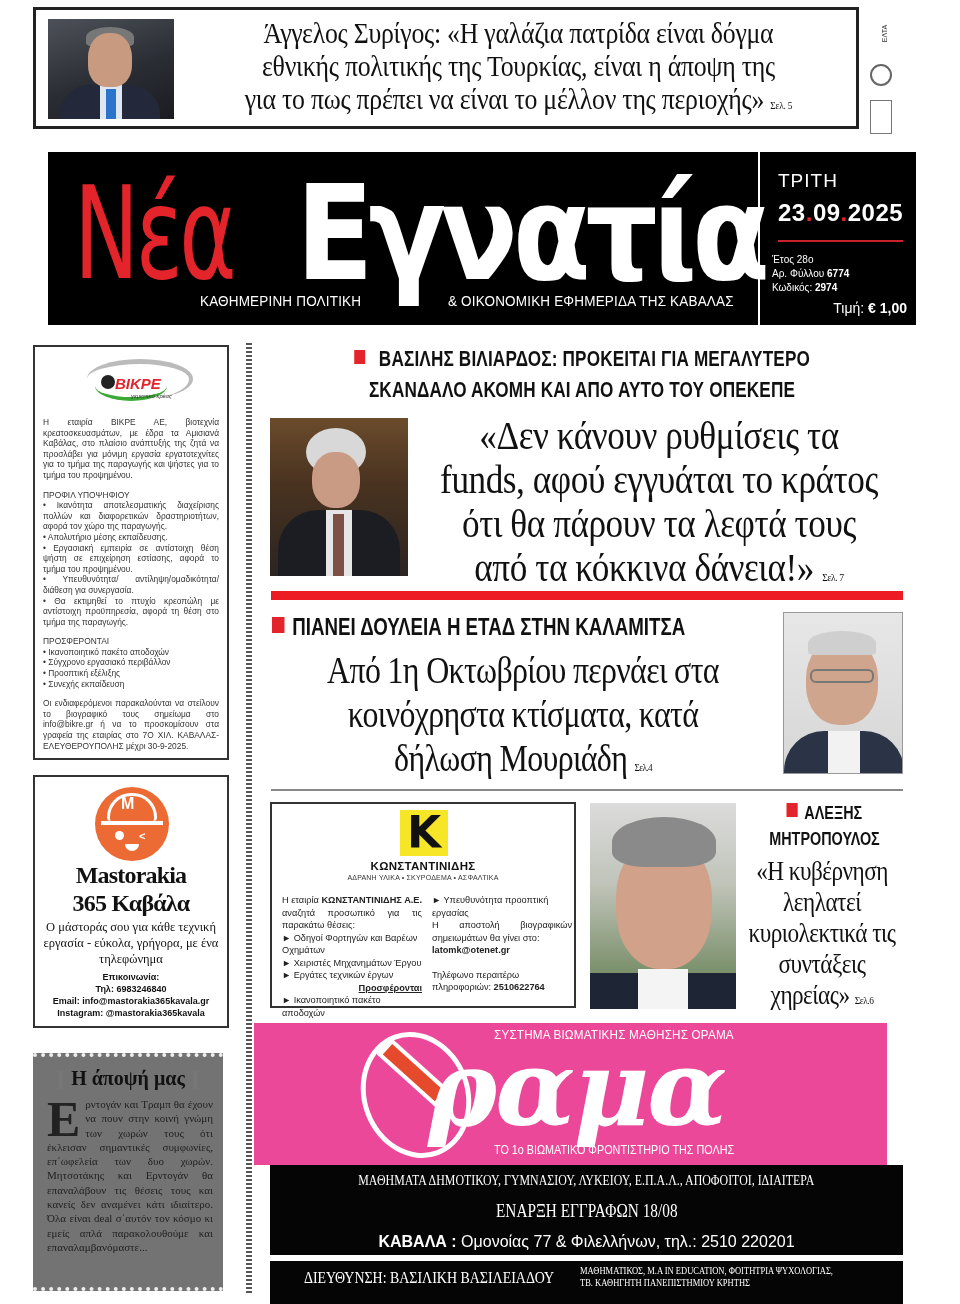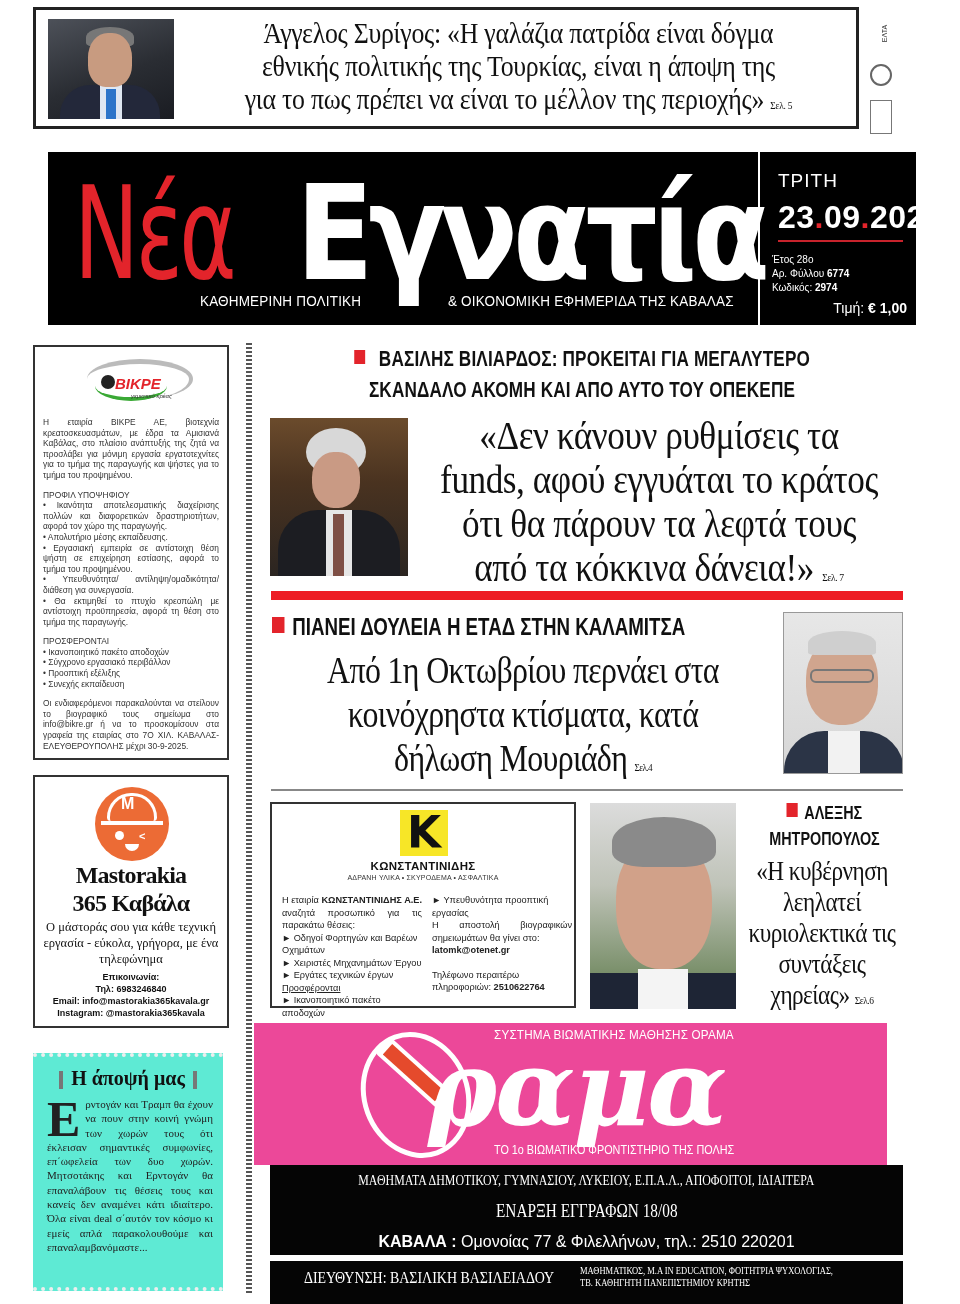--- a/index.html
+++ b/index.html
@@ -24,21 +24,21 @@
 
 
 #mast{left:48px;top:152px;width:868px;height:173px;background:#000}
 #logo-nea{left:26px;top:2px;font-size:128px;color:#e3242b;font-family:"DejaVu Sans",sans-serif;font-weight:normal;letter-spacing:-5px;transform:scaleX(.68);transform-origin:left top;line-height:160px}
 #logo-egn{left:248px;top:4px;font-size:132px;color:#fff;font-weight:bold;font-family:"DejaVu Sans",sans-serif;letter-spacing:-6px;transform:scaleX(.86);transform-origin:left top;line-height:154px}
 #tagline-a{left:152px;top:140px;color:#fff;font-size:15px;letter-spacing:.2px;transform:scaleX(.9);transform-origin:left top}
 #tagline-b{left:400px;top:140px;color:#fff;font-size:15px;letter-spacing:.2px;transform:scaleX(.9);transform-origin:left top}
 #mast-div{left:710px;top:0;width:2px;height:173px;background:#fff}
 #mast-right{left:714px;top:0;width:154px;height:173px}
 #day{left:16px;top:18px;color:#fff;font-size:19px;letter-spacing:1px}
-#date{left:16px;top:47px;color:#fff;font-size:32px;font-weight:bold;letter-spacing:.5px}
+#date{left:16px;top:47px;color:#fff;font-size:24px;font-weight:bold;letter-spacing:.5px}
 #date .dot{color:#e3242b}
 #redrule{left:16px;top:88px;width:125px;height:2px;background:#c8232c}
 .meta{position:absolute;left:10px;width:135px;text-align:left;color:#fff;font-size:10px}
 .meta b{font-weight:bold}
 #price{left:10px;top:148px;width:135px;text-align:right;color:#fff;font-size:14px}
 
 
 #col-sep{left:246px;top:343px;width:6px;height:950px;background:repeating-linear-gradient(to bottom,#555 0 2px,#fff 2px 4px)}
 #ad-vikre{left:33px;top:345px;width:196px;height:415px;border:2px solid #333;padding:8px 8px}
 #vikre-logo{position:relative;height:56px;margin-bottom:6px}
@@ -56,21 +56,21 @@
 #mast-icon .helmet{position:absolute;left:12px;top:6px;width:50px;height:28px;border-radius:25px 25px 4px 4px;border:3px solid #fff;border-bottom:none}
 #mast-icon .brim{position:absolute;left:6px;top:34px;width:62px;height:4px;background:#fff}
 #mast-icon .m{position:absolute;left:26px;top:8px;font-size:16px;font-weight:bold;color:#fff}
 #mast-icon .eye1{position:absolute;left:20px;top:44px;width:9px;height:9px;border-radius:50%;background:#fff}
 #mast-icon .eye2{position:absolute;left:44px;top:43px;color:#fff;font-size:11px;font-weight:bold}
 #mast-icon .mouth{position:absolute;left:30px;top:57px;width:14px;height:7px;border-radius:0 0 10px 10px;background:#fff}
 #mast-title{position:absolute;left:0;top:84px;width:192px;font-size:24px;line-height:28px;font-weight:bold;letter-spacing:-.8px}
 #mast-desc{position:absolute;left:0;top:142px;width:192px;font-size:12.5px;line-height:16px}
 #mast-contact{position:absolute;left:0;top:194px;width:192px;font-size:9px;line-height:12px;font-weight:bold}
 
-#opinion{left:33px;top:1053px;width:190px;height:238px;background:#5eead4;border-top:4px dotted #eee;border-bottom:4px dotted #eee}
+#opinion{left:33px;top:1053px;width:190px;height:238px;background:#737373;border-top:4px dotted #eee;border-bottom:4px dotted #eee}
 #op-title{position:absolute;left:0;top:10px;width:190px;text-align:center;font-size:20px;font-weight:bold}
 #op-title .bar{display:inline-block;width:4px;height:18px;background:#777;vertical-align:middle;margin:0 8px}
 #op-body{position:absolute;left:14px;top:40px;width:166px;font-size:11px;line-height:14.3px;text-align:justify;color:#222}
 #op-drop{float:left;font-size:50px;line-height:40px;margin:2px 5px 0 0;font-weight:bold}
 
 
 #lead-kicker{left:272px;top:343px;width:620px;font-size:22px;font-weight:bold;line-height:31px;text-align:center;transform:scaleX(.78);transform-origin:center top;letter-spacing:.2px}
 .redsq{display:inline-block;width:14px;height:14px;background:#e3242b;vertical-align:2px;margin-right:18px}
 #lead-photo{left:270px;top:418px;width:138px;height:158px;background:linear-gradient(180deg,#6b4b2c 0%,#4a3320 40%,#2b2521 100%);overflow:hidden}
 #lead-photo .hair{position:absolute;left:36px;top:10px;width:60px;height:48px;border-radius:50%;background:#d8d8d8}
@@ -94,21 +94,21 @@
 
 
 #ad-k{left:270px;top:802px;width:306px;height:206px;border:2px solid #333}
 #k-logo{position:absolute;left:128px;top:6px;width:48px;height:46px;background:#f7e627;text-align:center;font-size:44px;line-height:46px;font-weight:bold;color:#111;font-family:"DejaVu Sans",sans-serif}
 #k-name{position:absolute;left:0;top:56px;width:302px;text-align:center;font-size:11.5px;font-weight:bold;letter-spacing:.3px}
 #k-tag{position:absolute;left:0;top:70px;width:302px;text-align:center;font-size:7px;color:#333;letter-spacing:.2px}
 .k-col{position:absolute;top:90px;width:140px;font-size:9.2px;line-height:12.5px;color:#222}
 #k-col1{left:10px}
 #k-col2{left:160px}
 .k-col .b{font-weight:bold}
-.k-col .u{font-weight:normal;text-decoration:underline;display:block;text-align:left}
+.k-col .u{font-weight:bold;text-decoration:underline;display:block;text-align:right}
 .k-col .just{text-align:justify}
 
 
 #s3-photo{left:590px;top:803px;width:146px;height:206px;background:linear-gradient(180deg,#dcdcdc 0%,#bfc3b8 40%,#5d7a4a 100%);overflow:hidden}
 #s3-photo .hair{position:absolute;left:22px;top:14px;width:104px;height:50px;border-radius:50% 50% 30% 30%;background:#8a8a8a}
 #s3-photo .face{position:absolute;left:26px;top:36px;width:96px;height:130px;border-radius:45%;background:#d1a189}
 #s3-photo .suit{position:absolute;left:0;top:170px;width:146px;height:40px;background:#1e2535}
 #s3-photo .shirt{position:absolute;left:48px;top:166px;width:50px;height:40px;background:#f4f4f4}
 #s3-kicker{left:742px;top:800px;width:165px;text-align:center;font-size:18px;font-weight:bold;line-height:26px;transform:scaleX(.8);transform-origin:center top}
 #s3-head{left:736px;top:856px;width:172px;text-align:center;font-size:27px;line-height:31px;transform:scaleX(.86);transform-origin:center top;letter-spacing:-.6px}

